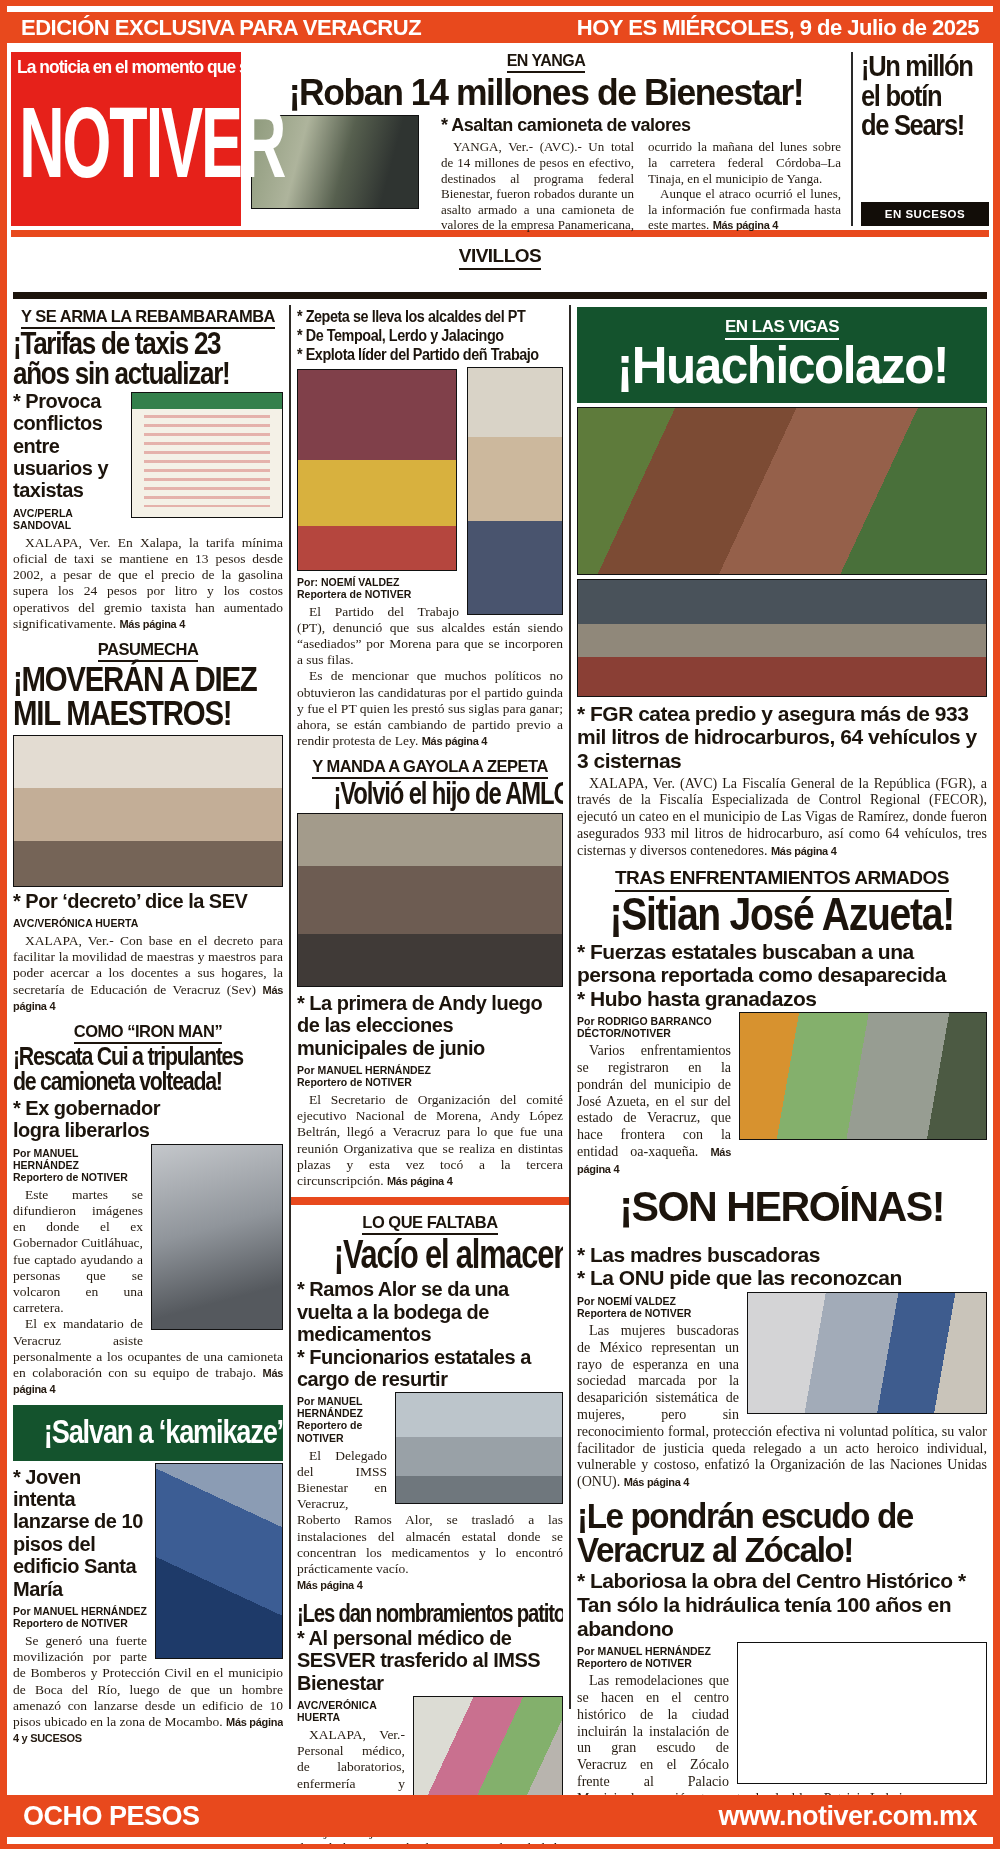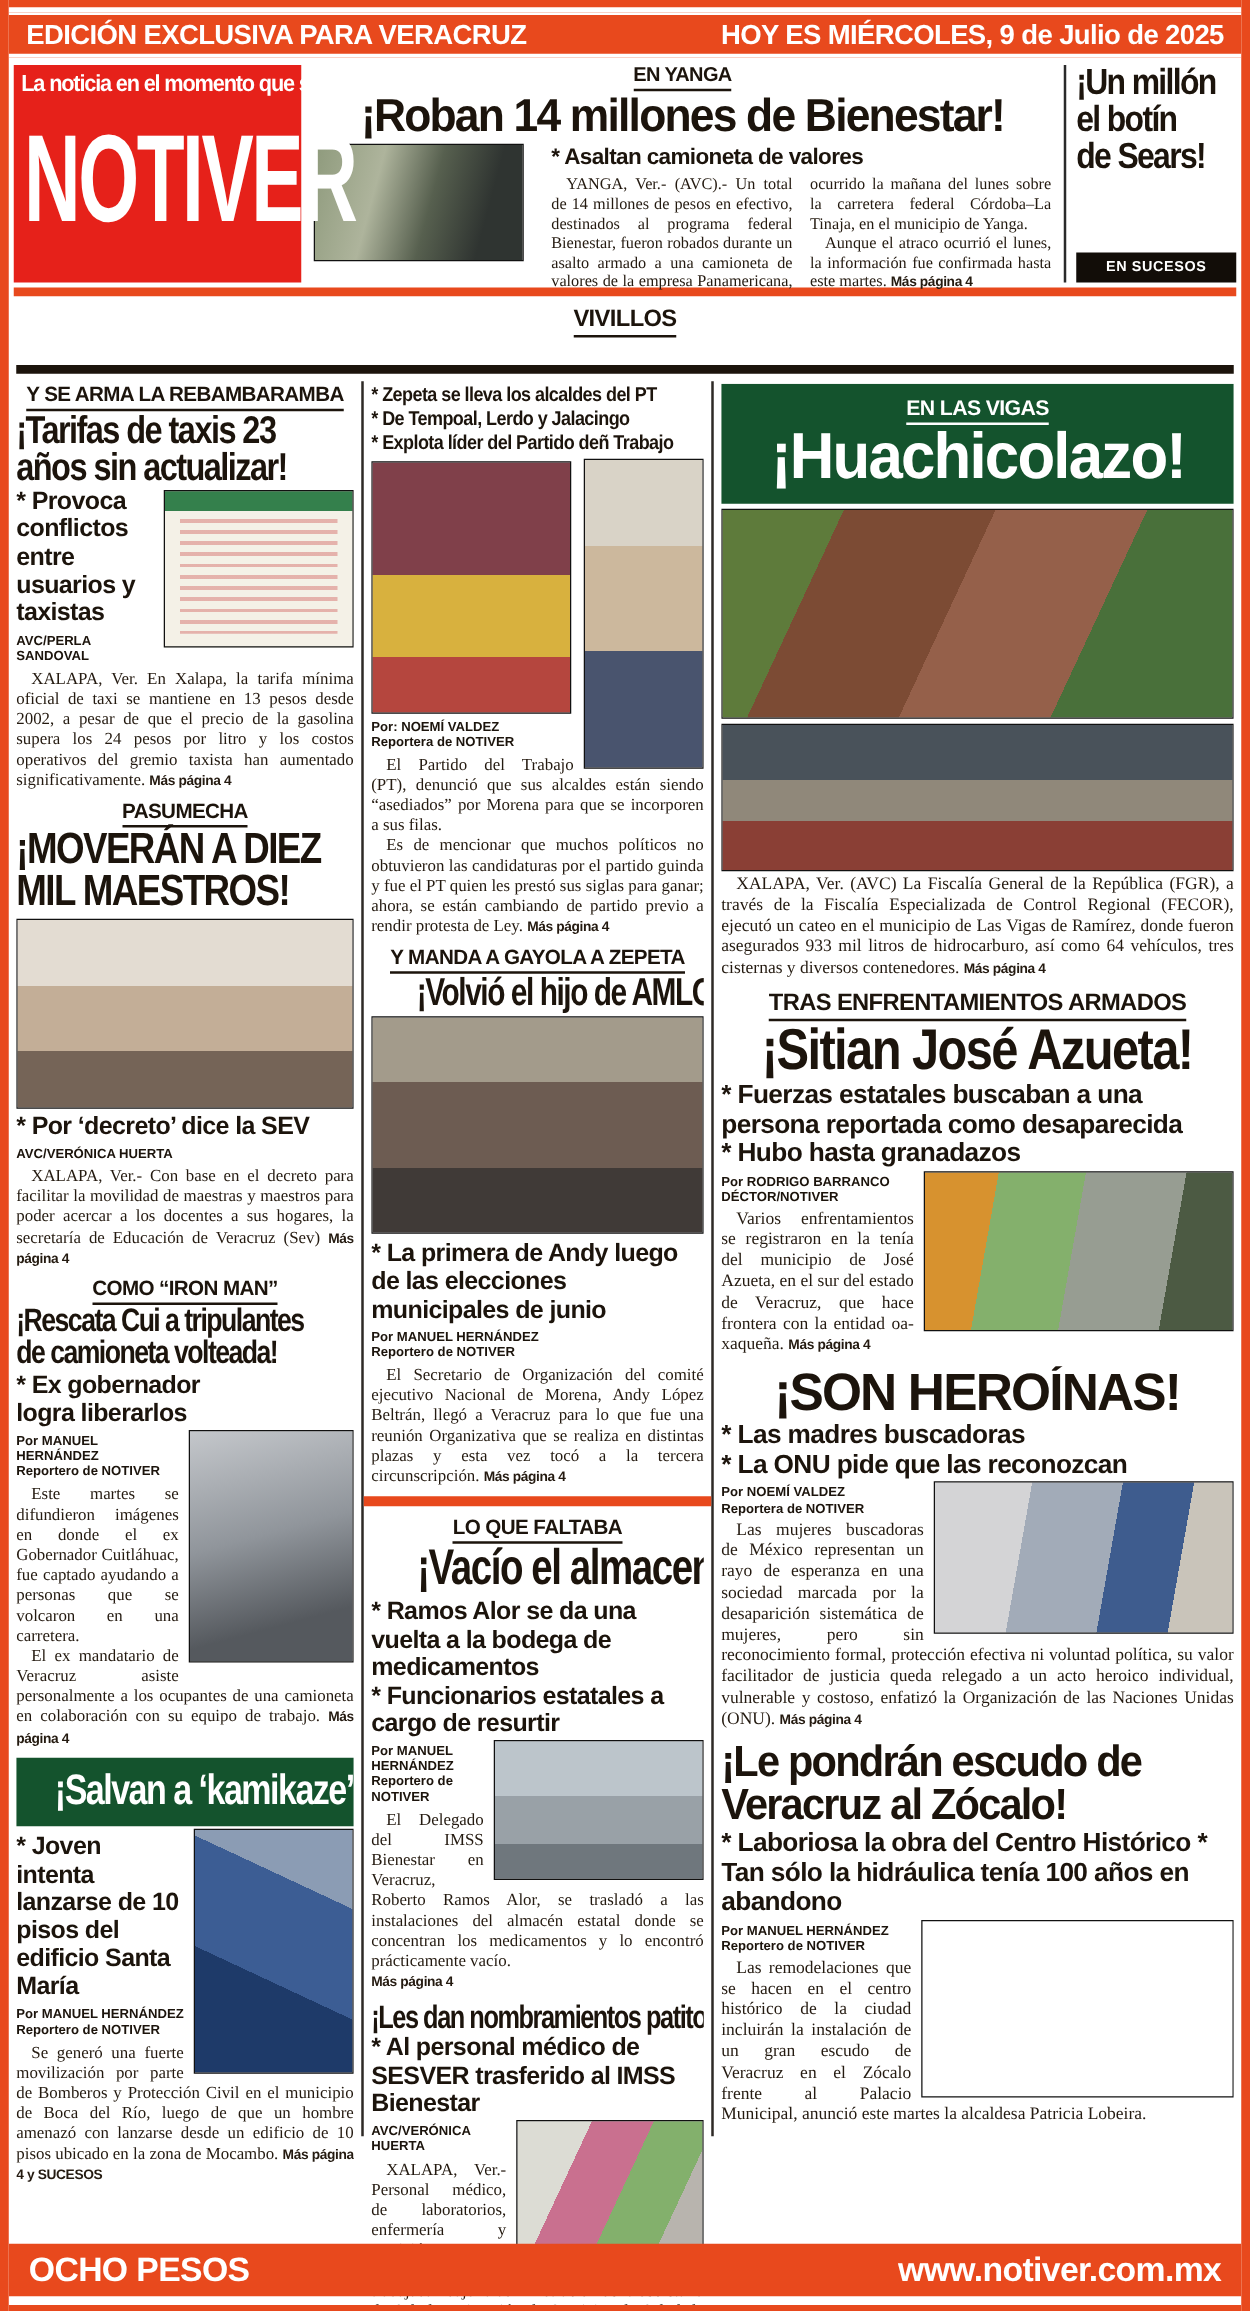--- a/index.html
+++ b/index.html
@@ -282,43 +282,44 @@
 
     <div class="col col-right">
 
       <div class="art">
         <div class="banner-black">
           <div class="kicker wk" style="font-size:17px;"><span>EN LAS VIGAS</span></div>
           <div><span class="hl sqz c" style="--sx:.95;font-size:52px;">¡Huachicolazo!</span></div>
         </div>
         <div class="ph ph-aerial" style="width:100%;height:168px;margin-top:4px;"></div>
         <div class="ph ph-cistern" style="width:100%;height:118px;margin-top:4px;"></div>
+        <div class="subhead" style="font-size:21px;margin-top:5px;">* FGR catea predio y asegura más de 933 mil litros de hidrocarburos, 64 vehículos y 3 cisternas</div>
         <div class="body-serif" style="font-size:14px;margin-top:3px;">
           <p><span>XALAPA, Ver. (AVC) La Fiscalía General de la República (FGR), a través de la Fiscalía Especializada de Control Regional (FECOR), ejecutó un cateo en el municipio de Las Vigas de Ramírez, donde fueron asegurados 933 mil litros de hidrocarburo, así como 64 vehículos, tres cisternas y diversos contenedores.</span> <b class="more">Más página 4</b></p>
         </div>
       </div>
 
       <div class="art">
         <div class="kicker" style="font-size:19px;"><span>TRAS ENFRENTAMIENTOS ARMADOS</span></div>
         <div style="text-align:center;"><span class="hl sqz c" style="--sx:.85;font-size:46px;">¡Sitian José Azueta!</span></div>
         <div class="subhead" style="font-size:21px;margin-top:2px;">* Fuerzas estatales buscaban a una persona reportada como desaparecida</div>
         <div class="subhead" style="font-size:21px;">* Hubo hasta granadazos</div>
         <div class="ph ph-azueta fr" style="width:248px;height:128px;"></div>
         <div class="byline">
           <div>Por RODRIGO BARRANCO</div>
           <div>DÉCTOR/NOTIVER</div>
         </div>
         <div class="body-serif" style="font-size:14px;">
-          <p><span>Varios enfrentamientos se registraron en la tenía del municipio de José Azueta, en el sur del estado de Veracruz, que hace frontera con la entidad oa-xaqueña.</span> <b class="more">Más página 4</b></p>
+          <p><span>Varios enfrentamientos se registraron en la pondrán del municipio de José Azueta, en el sur del estado de Veracruz, que hace frontera con la entidad oa-xaqueña.</span> <b class="more">Más página 4</b></p>
         </div>
       </div>
 
       <div class="art">
         <div style="text-align:center;"><span class="hl sqz c" style="--sx:.98;font-size:42px;">¡SON HEROÍNAS!</span></div>
-        <div class="subhead" style="font-size:21px;margin-top:2px;">* Las madres buscadoras</div>
+        <div class="subhead" style="font-size:21px;margin-top:16px;">* Las madres buscadoras</div>
         <div class="subhead" style="font-size:21px;">* La ONU pide que las reconozcan</div>
         <div class="ph ph-heroinas fr" style="width:240px;height:122px;"></div>
         <div class="byline">
           <div>Por NOEMÍ VALDEZ</div>
           <div>Reportera de NOTIVER</div>
         </div>
         <div class="body-serif" style="font-size:14px;">
           <p><span>Las mujeres buscadoras de México representan un rayo de esperanza en una sociedad marcada por la desaparición sistemática de mujeres, pero sin reconocimiento formal, protección efectiva ni voluntad política, su valor facilitador de justicia queda relegado a un acto heroico individual, vulnerable y costoso, enfatizó la Organización de las Naciones Unidas (ONU).</span> <b class="more">Más página 4</b></p>
         </div>
       </div>

